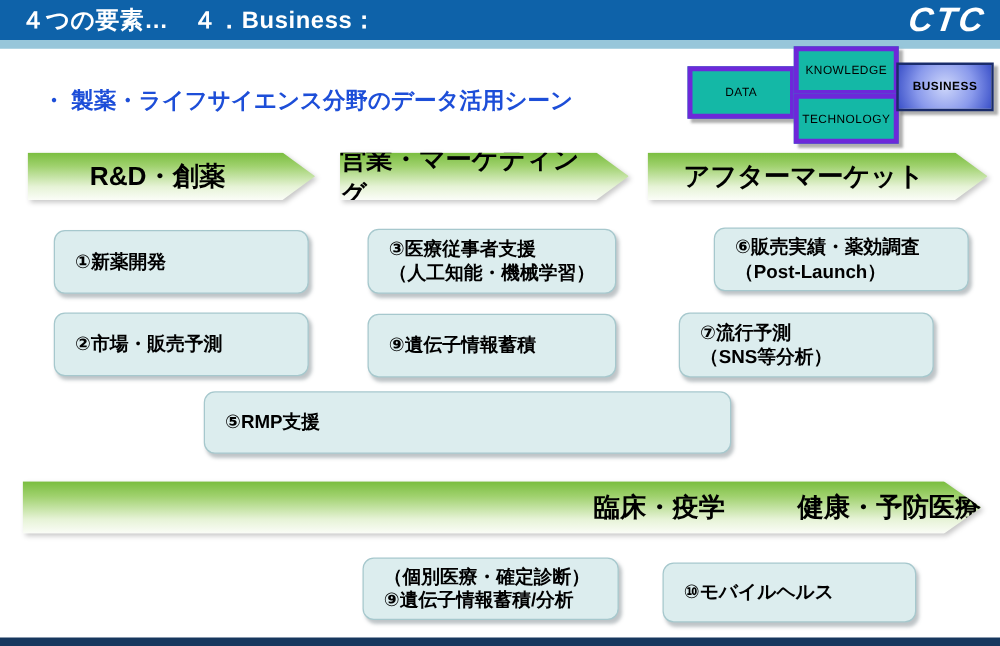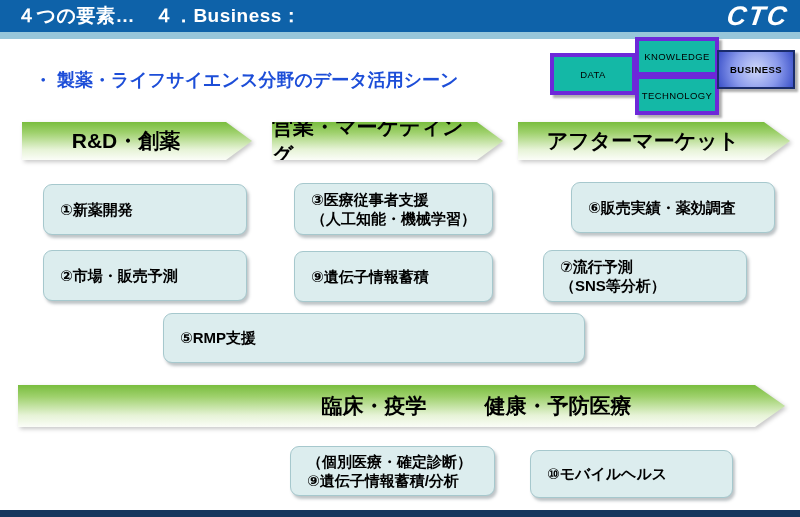--- a/index.html
+++ b/index.html
@@ -26,21 +26,21 @@
   
   .subtitle{position:absolute;left:34px;top:68px;font-size:18px;font-weight:bold;color:#1d4ed8;}
   
   .arrow-wrap{position:absolute;filter:drop-shadow(2px 2px 2px rgba(0,0,0,0.22));}
   .garrow{width:100%;height:100%;box-sizing:border-box;
     clip-path:polygon(0 0, calc(100% - 26px) 0, 100% 50%, calc(100% - 26px) 100%, 0 100%);
     background:linear-gradient(to bottom,#79BD3E 0%,#9FD16D 28%,#E6F3D6 72%,#FBFDF8 100%);
     display:flex;align-items:center;justify-content:center;
     font-size:21px;font-weight:bold;color:#000;padding-right:22px;}
   .garrow.big{clip-path:polygon(0 0, calc(100% - 30px) 0, 100% 50%, calc(100% - 30px) 100%, 0 100%);
-    justify-content:center;padding-left:150px;padding-right:0;gap:58px;}
+    justify-content:flex-end;padding-left:150px;padding-right:0;gap:58px;}
   
   .cbox{position:absolute;background:#DCEDEE;border:1.5px solid #A6C8CD;border-radius:9px;
     box-shadow:2px 3px 3px rgba(110,125,130,0.45);
     display:flex;flex-direction:column;justify-content:center;
     padding-left:16px;box-sizing:border-box;
     font-size:15px;font-weight:bold;line-height:1.28;color:#000;}
   .bl{display:block;white-space:nowrap;}
 </style>
 </head>
 <body>
@@ -84,20 +84,21 @@
   </div>
   <div class="cbox" style="left:294px;top:183px;width:199px;height:52px">
     <span class="bl">③医療従事者支援</span>
     <span class="bl">（人工知能・機械学習）</span>
   </div>
   <div class="cbox" style="left:294px;top:251px;width:199px;height:51px">
     <span class="bl">⑨遺伝子情報蓄積</span>
   </div>
   <div class="cbox" style="left:571px;top:182px;width:204px;height:51px">
     <span class="bl">⑥販売実績・薬効調査</span>
+    <span class="bl">（Post-Launch）</span>
   </div>
   <div class="cbox" style="left:543px;top:250px;width:204px;height:52px">
     <span class="bl">⑦流行予測</span>
     <span class="bl">（SNS等分析）</span>
   </div>
 
   <div class="cbox" style="left:163px;top:313px;width:422px;height:50px">
     <span class="bl">⑤RMP支援</span>
   </div>
 

